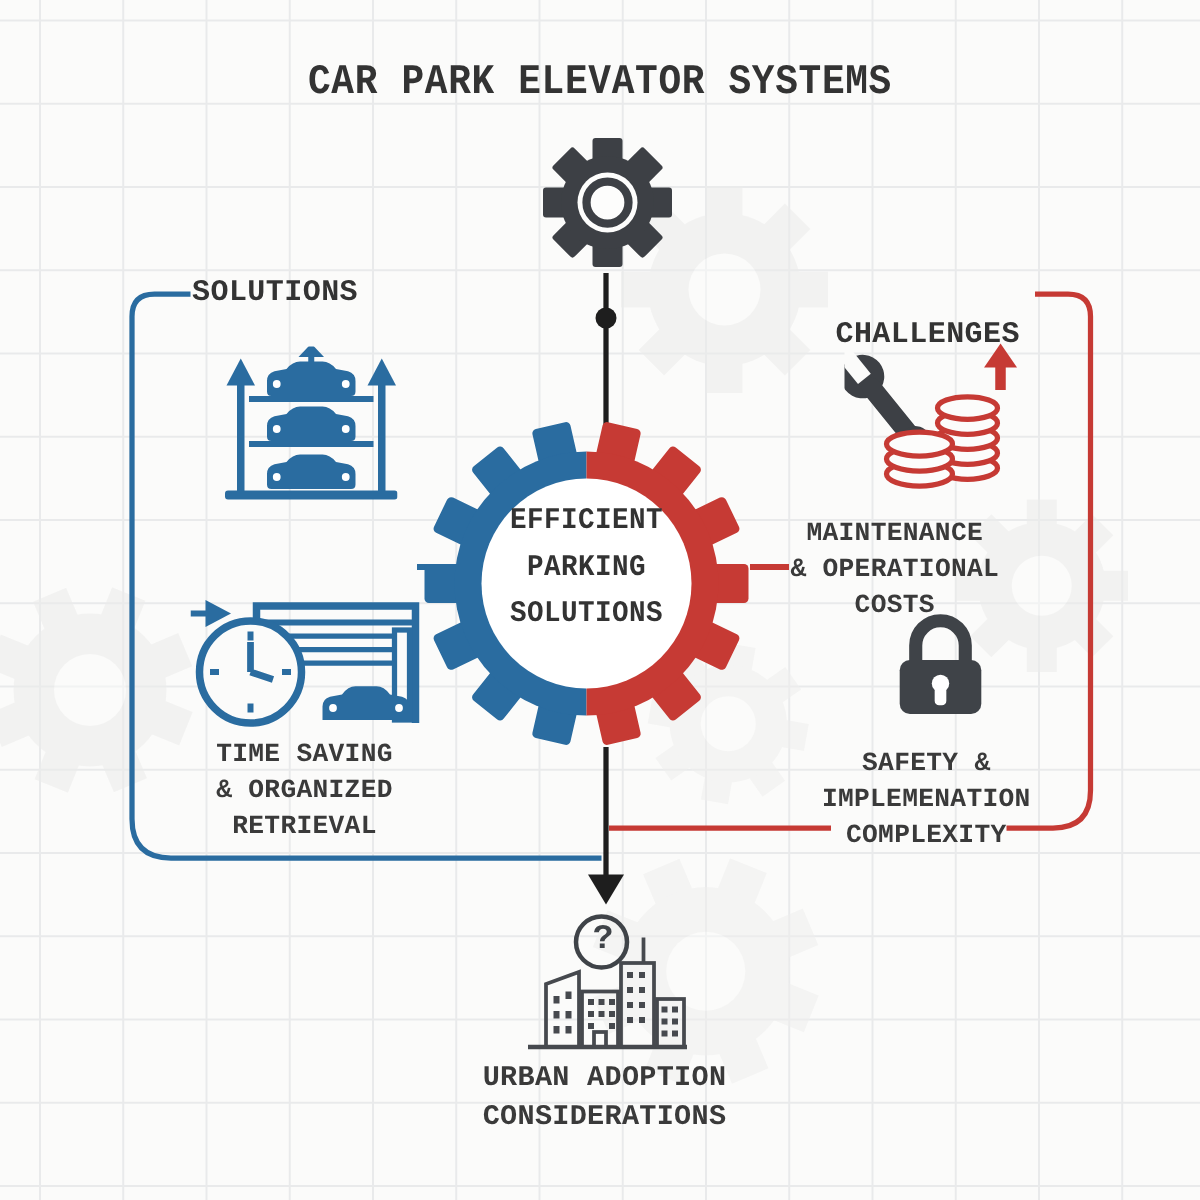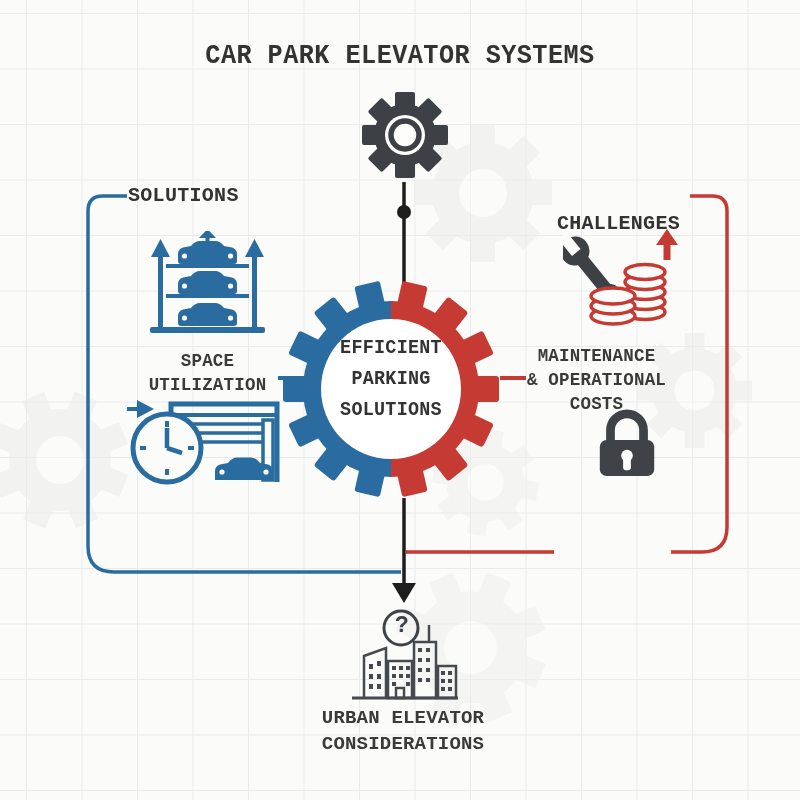--- a/index.html
+++ b/index.html
@@ -200,22 +200,20 @@
         <polygon points="57.5,-2 49,7 66,7"></polygon>
       <g id="car1" transform="translate(0,10)">
         <path d="M28,20 v-7 q0,-5 5,-6.5 l8,-1.5 q4,-5 9,-5 h15 q5,0 9,5 l8,1.5 q5,1.5 5,6.5 v7 q0,3 -3,3 h-53 q-3,0 -3,-3 z"></path>
         <circle cx="34.5" cy="15" r="2.6" fill="#ffffff"></circle>
           <circle cx="80.5" cy="15" r="2.6" fill="#ffffff"></circle>
       </g>
       <use href="#car1" y="30"></use>
       <use href="#car1" y="62"></use>
     </g>
   </svg>
-  <div class="abs label" style="left:130px;top:349px;width:155px;">SPACE
-UTILIZATION</div>
 
   <svg class="abs" style="left:127px;top:396px;" width="160" height="94" viewBox="0 0 160 94">
     <g stroke="#2a6ca0" fill="none">
       <path d="M44,86 V8 H150 V86" stroke-width="5"></path>
       <path d="M44,19 H150" stroke-width="4"></path>
       <path d="M50,28 H136 M50,37 H136 M50,46 H136" stroke-width="3.5"></path>
       <rect x="136" y="24" width="10" height="60" stroke-width="3.5"></rect>
     </g>
     <g fill="#2a6ca0">
       <path d="M88,84 v-9 q0,-5 5,-6.5 l8,-1.5 q4,-5.5 9,-5.5 h14 q5,0 9,5.5 l8,1.5 q5,1.5 5,6.5 v9 z"></path>
@@ -225,20 +223,23 @@
     <circle cx="40" cy="52" r="34" fill="#fbfbfa" stroke="#2a6ca0" stroke-width="5"></circle>
     <g stroke="#2a6ca0" stroke-width="4">
       <path d="M40,25 V31 M40,73 V79 M13,52 H19 M61,52 H67"></path>
       <path d="M40,52 L40,32 M40,52 L55,57" stroke-width="4.5"></path>
     </g>
     <g fill="#2a6ca0">
         <path d="M0,15 H12 V11 H0 z"></path>
         <polygon points="10,4 10,22 27,13"></polygon>
       </g>
   </svg>
+  <div class="abs label" style="left:122px;top:491px;width:162px;">TIME SAVING
+&amp; ORGANIZED
+RETRIEVAL</div>
 
   <div class="abs heading" style="left:540px;top:176px;width:140px;text-align:right;margin-top:36px;">CHALLENGES</div>
 
   <svg class="abs" style="left:563px;top:228px;" width="125" height="108" viewBox="0 0 125 108">
     <g transform="translate(29,44) rotate(-39)">
       <circle cx="0" cy="-27" r="14.5" fill="#3d4045"></circle>
       <rect x="-5.5" y="-50" width="11" height="25" fill="#fbfbfa"></rect>
       <rect x="-6.5" y="-24" width="13" height="52" rx="6.5" fill="#3d4045"></rect>
       <circle cx="0" cy="29" r="10.5" fill="#3d4045"></circle>
     </g>
@@ -260,20 +261,23 @@
   <div class="abs label" style="left:514px;top:344px;width:165px;">MAINTENANCE
 &amp; OPERATIONAL
 COSTS</div>
 
   <svg class="abs" style="left:593px;top:406px;" width="68" height="72" viewBox="0 0 70 74">
     <path d="M18,38 V25 A17,17 0 0 1 52,25 V38" fill="none" stroke="#3f4348" stroke-width="9"></path>
     <rect x="7" y="35" width="56" height="37" rx="7" fill="#3f4348"></rect>
     <circle cx="35" cy="51" r="6" fill="#ffffff"></circle>
     <rect x="31" y="53" width="8" height="13" rx="3" fill="#ffffff"></rect>
   </svg>
+  <div class="abs label" style="left:530px;top:497px;width:175px;">SAFETY &amp;
+IMPLEMENATION
+COMPLEXITY</div>
 
   <svg class="abs" style="left:350px;top:604px;" width="110" height="100" viewBox="0 0 110 100">
     <circle cx="51" cy="24" r="17" fill="none" stroke="#3f4348" stroke-width="3"></circle>
     <g stroke="#46494e" stroke-width="2.5" fill="none">
       <path d="M2,94 H108" stroke-width="3"></path>
       <path d="M14,94 V52 L36,44 V94"></path>
       <rect x="38" y="57" width="24" height="37"></rect>
       <rect x="64" y="38" width="22" height="56"></rect>
       <path d="M79,38 V21"></path>
       <rect x="88" y="62" width="18" height="32"></rect>
@@ -304,16 +308,16 @@
         <rect x="76" y="74" width="4" height="4"></rect>
       <rect x="91" y="67" width="4" height="4"></rect>
         <rect x="98" y="67" width="4" height="4"></rect>
       <rect x="91" y="75" width="4" height="4"></rect>
         <rect x="98" y="75" width="4" height="4"></rect>
       <rect x="91" y="83" width="4" height="4"></rect>
         <rect x="98" y="83" width="4" height="4"></rect>
     </g>
   </svg>
   <div class="abs qmark">?</div>
-  <div class="abs label" style="left:313px;top:705px;width:180px;font-size:19px;">URBAN ELEVATOR
+  <div class="abs label" style="left:313px;top:705px;width:180px;font-size:19px;">URBAN ADOPTION
 CONSIDERATIONS</div>
 
 </div>
 
 </body></html>

